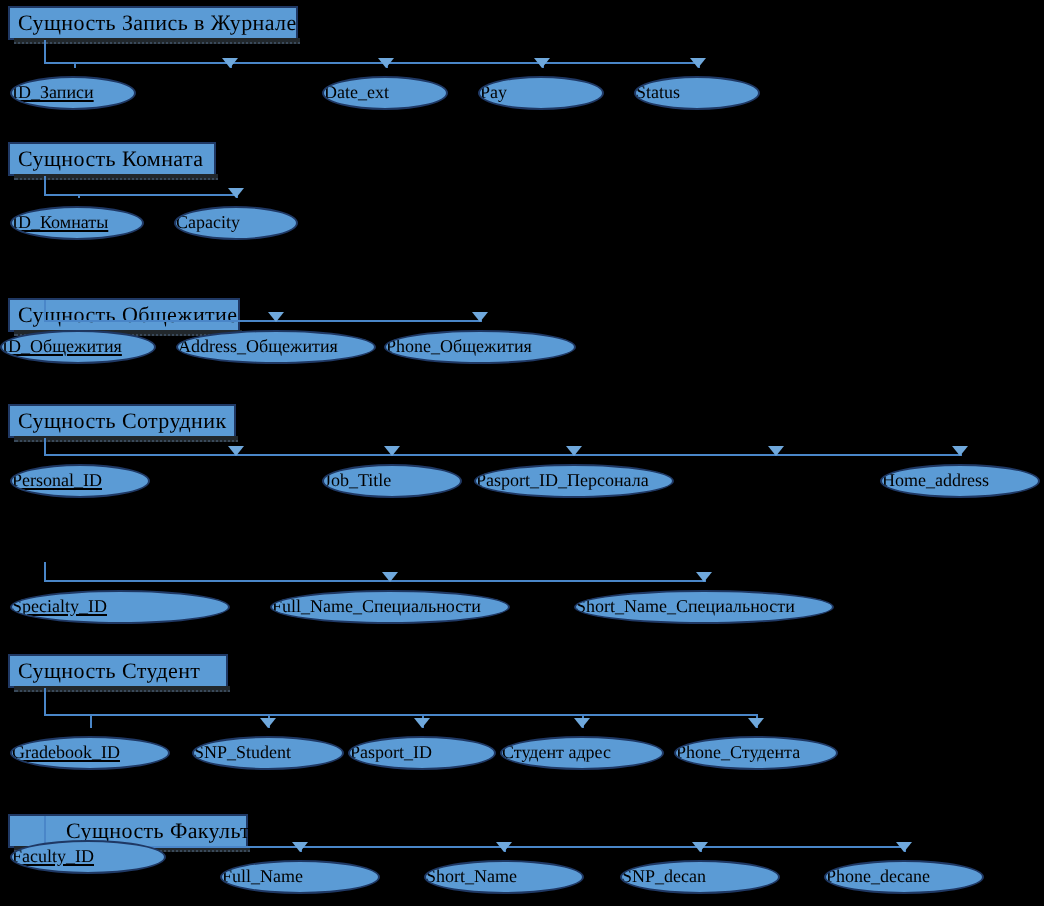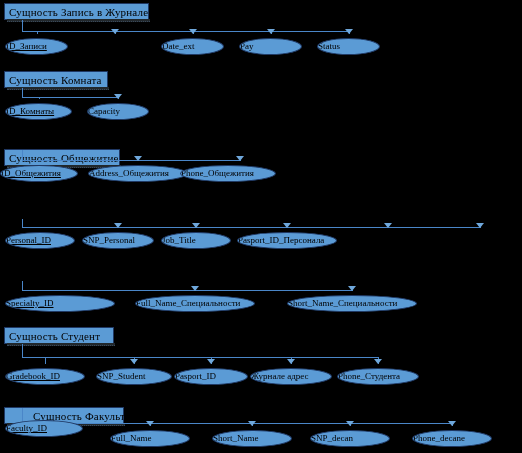--- a/index.html
+++ b/index.html
@@ -122,38 +122,39 @@
     <div class="entity-header" style="left: 4px; top: 133px; width: 116px; margin-top: 16px;">Сущность Общежитие<div class="shadow"></div></div>
     <div class="vline" style="left: 22px; top: 150px; height: 10px;"></div>
     <div class="bus" style="left: 22px; top: 160px; width: 218px;"></div>
     <div class="vline" style="left: 39px; top: 160px; height: 1px;"></div>
     <div class="attr key" style="left: 0px; top: 165px; width: 78px;"><span>ID_Общежития</span><div class="shadow"></div></div>
     <div class="vline" style="left: 138px; top: 160px; height: 1px;"></div>
     <div class="arrow" style="left: 134px; top: 156px;"></div>
     <div class="attr" style="left: 88px; top: 165px; width: 100px;"><span>Address_Общежития</span><div class="shadow"></div></div>
     <div class="vline" style="left: 240px; top: 160px; height: 1px;"></div>
     <div class="arrow" style="left: 236px; top: 156px;"></div>
-    <div class="attr" style="left: 180px; top: 165px; width: 96px; font-family: Liberation Serif, serif;"><span>Phone_Общежития</span><div class="shadow"></div></div>
+    <div class="attr" style="left: 192px; top: 165px; width: 96px; font-family: Liberation Serif, serif;"><span>Phone_Общежития</span><div class="shadow"></div></div>
+    <div class="entity-header" style="left: 4px; top: 202px; width: 114px;">Сущность Сотрудник<div class="shadow"></div></div>
     <div class="vline" style="left: 22px; top: 219px; height: 8px;"></div>
     <div class="bus" style="left: 22px; top: 227px; width: 458px;"></div>
     <div class="vline" style="left: 40px; top: 227px; height: 1px;"></div>
     <div class="attr key" style="left: 5px; top: 232px; width: 70px;"><span>Personal_ID</span><div class="shadow"></div></div>
     <div class="vline" style="left: 118px; top: 227px; height: 1px;"></div>
     <div class="arrow" style="left: 114px; top: 223px;"></div>
-    <div class="attr" style="left: 82px; top: 232px; width: 72px;"><span>SNP_Personal</span><div class="shadow"></div></div>
     <div class="vline" style="left: 196px; top: 227px; height: 1px;"></div>
     <div class="arrow" style="left: 192px; top: 223px;"></div>
     <div class="attr" style="left: 161px; top: 232px; width: 70px;"><span>Job_Title</span><div class="shadow"></div></div>
     <div class="vline" style="left: 287px; top: 227px; height: 1px;"></div>
     <div class="arrow" style="left: 283px; top: 223px;"></div>
     <div class="attr" style="left: 237px; top: 232px; width: 100px;"><span>Pasport_ID_Персонала</span><div class="shadow"></div></div>
     <div class="vline" style="left: 388px; top: 227px; height: 1px;"></div>
     <div class="arrow" style="left: 384px; top: 223px;"></div>
     <div class="vline" style="left: 480px; top: 227px; height: 1px;"></div>
     <div class="arrow" style="left: 476px; top: 223px;"></div>
+    <div class="attr" style="left: 440px; top: 232px; width: 80px;"><span>Home_address</span><div class="shadow"></div></div>
     <div class="vline" style="left: 22px; top: 281px; height: 9px;"></div>
     <div class="bus" style="left: 22px; top: 290px; width: 330px;"></div>
     <div class="vline" style="left: 60px; top: 290px; height: 1px;"></div>
     <div class="attr key" style="left: 5px; top: 295px; width: 110px;"><span>Specialty_ID</span><div class="shadow"></div></div>
     <div class="vline" style="left: 195px; top: 290px; height: 1px;"></div>
     <div class="arrow" style="left: 191px; top: 286px;"></div>
     <div class="attr" style="left: 135px; top: 295px; width: 120px;"><span>Full_Name_Специальности</span><div class="shadow"></div></div>
     <div class="vline" style="left: 352px; top: 290px; height: 1px;"></div>
     <div class="arrow" style="left: 348px; top: 286px;"></div>
     <div class="attr" style="left: 287px; top: 295px; width: 130px;"><span>Short_Name_Специальности</span><div class="shadow"></div></div>
@@ -163,21 +164,21 @@
     <div class="vline" style="left: 45px; top: 357px; height: 7px;"></div>
     <div class="attr key" style="left: 5px; top: 368px; width: 80px;"><span>Gradebook_ID</span><div class="shadow"></div></div>
     <div class="vline" style="left: 134px; top: 357px; height: 7px;"></div>
     <div class="arrow" style="left: 130px; top: 359px;"></div>
     <div class="attr" style="left: 96px; top: 368px; width: 76px;"><span>SNP_Student</span><div class="shadow"></div></div>
     <div class="vline" style="left: 211px; top: 357px; height: 7px;"></div>
     <div class="arrow" style="left: 207px; top: 359px;"></div>
     <div class="attr" style="left: 174px; top: 368px; width: 74px;"><span>Pasport_ID</span><div class="shadow"></div></div>
     <div class="vline" style="left: 291px; top: 357px; height: 7px;"></div>
     <div class="arrow" style="left: 287px; top: 359px;"></div>
-    <div class="attr" style="left: 250px; top: 368px; width: 82px;"><span>Журнале адрес</span><div class="shadow"></div></div>
+    <div class="attr" style="left: 250px; top: 368px; width: 82px;"><span>Студент адрес</span><div class="shadow"></div></div>
     <div class="vline" style="left: 378px; top: 357px; height: 7px;"></div>
     <div class="arrow" style="left: 374px; top: 359px;"></div>
     <div class="attr" style="left: 337px; top: 368px; width: 82px;"><span>Phone_Студента</span><div class="shadow"></div></div>
     <div class="entity-header" style="left: 4px; top: 407px; width: 120px; padding-left: 28px;">Сущность Факультет<div class="shadow"></div></div>
     <div class="vline" style="left: 22px; top: 408px; height: 15px;"></div>
     <div class="bus" style="left: 22px; top: 423px; width: 430px;"></div>
     <div class="vline" style="left: 44px; top: 423px; height: 3px;"></div>
     <div class="attr key" style="left: 5px; top: 420px; width: 78px;"><span>Faculty_ID</span><div class="shadow"></div></div>
     <div class="vline" style="left: 150px; top: 423px; height: 3px;"></div>
     <div class="arrow" style="left: 146px; top: 421px;"></div>

